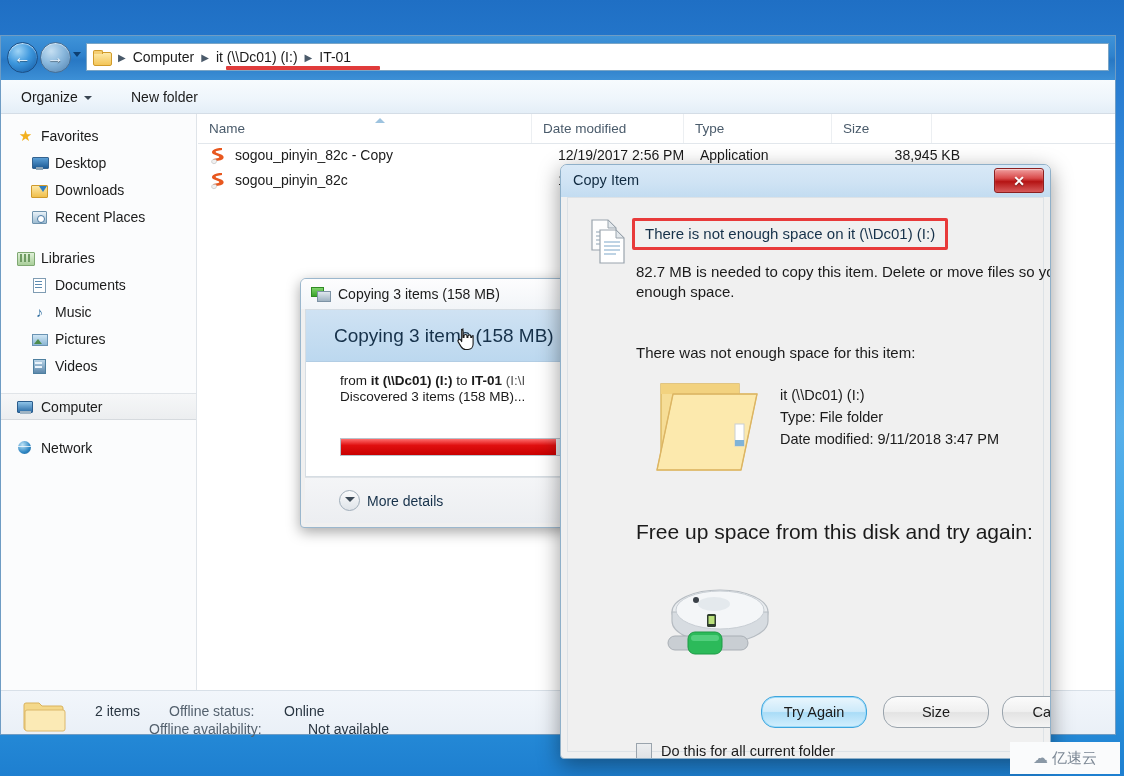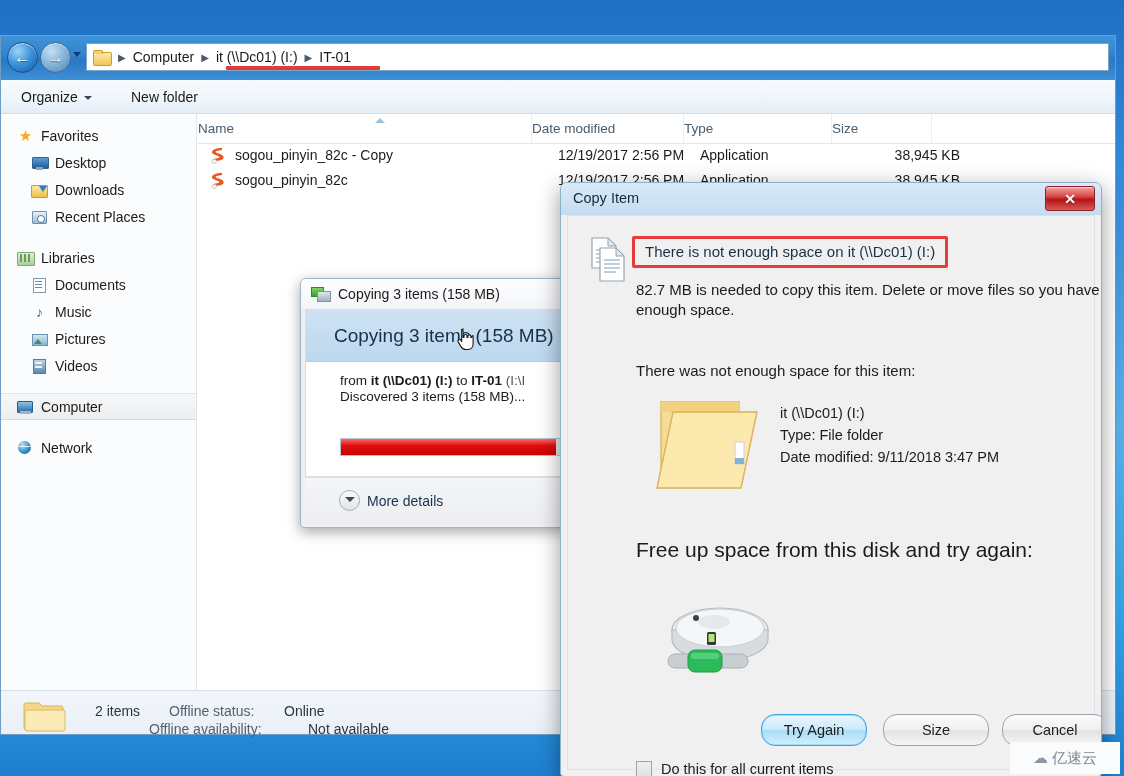--- a/index.html
+++ b/index.html
@@ -188,21 +188,21 @@
     background: #fff;
   }
   .col-headers {
     position: absolute; left: 0; top: 0; right: 0; height: 29px;
     background: #fff;
     border-bottom: 1px solid #e2e7ec;
     display: flex;
   }
   .col-h {
     font-size: 13.5px; color: #4a5b6b;
-    display: flex; align-items: center; 
+    display: flex; align-items: center; padding-left: 11px;
     border-right: 1px solid #eceff2;
     box-sizing: border-box; cursor: pointer; height: 100%;
   }
   .sort-arrow {
     position: absolute; left: 177px; top: 4px;
     width: 0; height: 0;
     border-left: 5px solid transparent; border-right: 5px solid transparent;
     border-bottom: 5px solid #9dc3df;
   }
   .file-row {
@@ -320,22 +320,22 @@
     border-top:5px solid #3c4a57;
   }
   #copy-progress-cursor {
     position: absolute; left: 456px; top: 328px; width: 18px; height: 24px; z-index: 60;
     pointer-events: none;
   }
 
   
   #copy-item-dialog {
     position: absolute;
-    left: 560px; top: 182px;
-    width: 542px; height: 595px;
+    left: 560px; top: 164px;
+    width: 491px; height: 595px;
     background: #f0f0f0;
     border: 1px solid #8fb0c9;
     border-radius: 7px 7px 4px 4px;
     box-shadow: 0 6px 22px rgba(0,0,0,.4);
     box-sizing: border-box;
     overflow: hidden;
   }
   #copy-item-titlebar {
     position: absolute; left: 0; top: 0; right: 0; height: 32px;
     background: linear-gradient(180deg,#d9e9f7 0%, #cfe3f4 55%, #c3dcf1 100%);
@@ -718,21 +718,21 @@
     </div>
     <div class="dlg-button" id="skip-button">
       <span>Size</span>
     </div>
     <div class="dlg-button" id="cancel-button">
       <span>Cancel</span>
     </div>
 
     <div id="do-this-for-all-row">
       <span id="do-this-checkbox"></span>
-      <span id="do-this-label">Do this for all current items</span>
+      <span id="do-this-label">Do this for all current folder</span>
     </div>
   </div>
 </div>
 
 <div id="watermark">
   <span class="wm-cloud">☁</span>
   <span id="watermark-text">亿速云</span>
 </div>
 
 </body></html>

